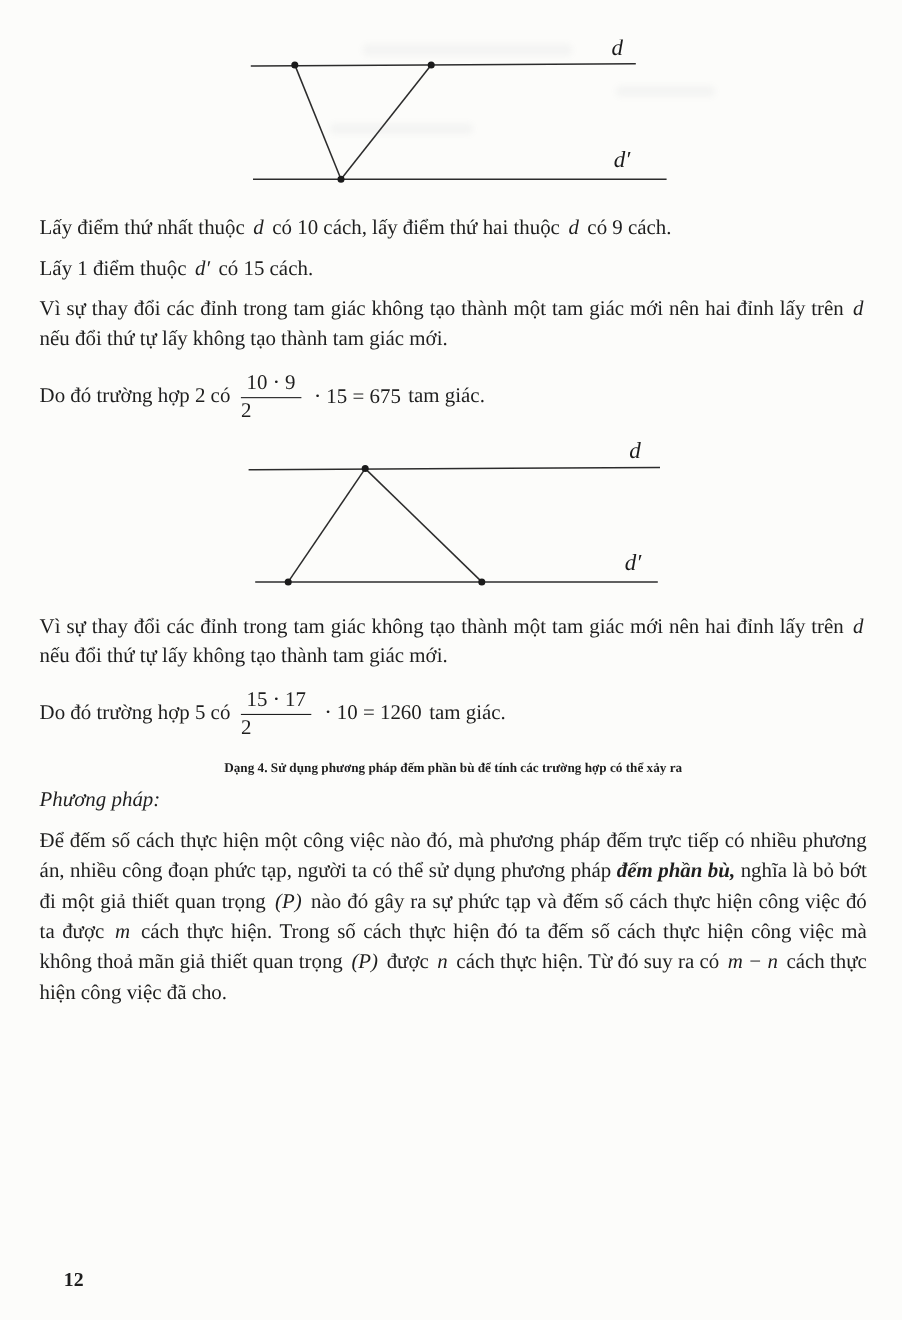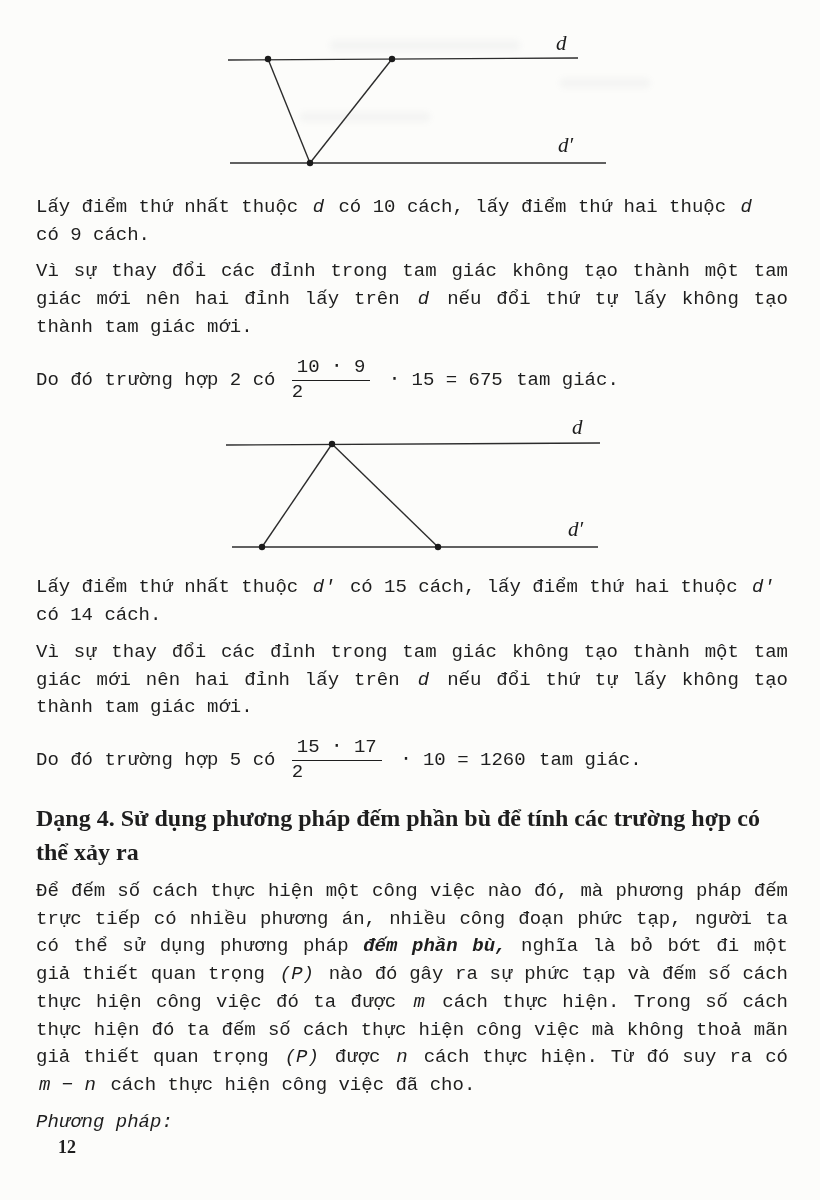--- a/index.html
+++ b/index.html
@@ -17,36 +17,36 @@
   .a2 { top:78px; left:560px; width:90px; height:10px; }
   .a3 { top:112px; left:300px; width:130px; height:10px; }
 
   .diagram { margin:6px 0 16px 184px; width:400px; }
   .diagram-2 { margin:12px 0 14px 184px; }
   .fig-svg { display:block; }
   .fig-svg line { stroke:#2c2c2c; stroke-width:1.4; }
   .fig-svg circle { fill:#1b1b1b; stroke:none; }
   .fig-svg text { font:italic 21px "Liberation Serif","DejaVu Serif",serif; fill:#1b1b1b; }
 
-  .para { margin:9px 0;font-family:Liberation Mono, monospace; }
+  .para { margin:9px 0; }
   .justify { text-align:justify; }
   .mvar { font-style:italic; padding:0 3px; }
   .mexpr { padding:0 2px; }
 
   .frac { display:inline-block; text-align:left; vertical-align:middle; margin:2px 5px; line-height:1.15; }
   .frac .num { display:block; border-bottom:1.5px solid #1e1e1e; padding:0 5px 1px; }
   .frac .den { display:block; padding-top:1px; }
   .eq-para { margin:13px 0; }
 
   .case-intro { font-style:italic; margin:15px 0 8px; }
-  .heading { font-weight:bold; font-size:24px; line-height:1.42; margin:15px 0 6px; }
+  .heading { font-weight:bold; font-size:12px; line-height:1.42; margin:15px 0 6px;text-align:center; }
   .method-label { font-style:italic; margin:7px 0 5px; }
   .emph { font-weight:bold; font-style:italic; }
 
-  .page-number { position:absolute; left:58px; bottom:40px; font-weight:bold; font-size:18px; }
+  .page-number { position:absolute; left:58px; bottom:24px; font-weight:bold; font-size:18px; }
 </style>
 </head>
 <body>
 
 <div class="page">
 
   <div class="artifact a1"></div>
   <div class="artifact a2"></div>
   <div class="artifact a3"></div>
 
@@ -65,20 +65,25 @@
   </figure>
 
   <p class="para">
     <span>Lấy điểm thứ nhất thuộc</span>
     <span class="mvar">d</span>
     <span>có 10 cách, lấy điểm thứ hai thuộc</span>
     <span class="mvar">d</span>
     <span>có 9 cách.</span>
   </p>
 
+  <p class="para">
+    <span>Lấy 1 điểm thuộc</span>
+    <span class="mvar">d′</span>
+    <span>có 15 cách.</span>
+  </p>
 
   <p class="para justify">
     <span>Vì sự thay đổi các đỉnh trong tam giác không tạo thành một tam giác mới nên hai đỉnh lấy trên</span>
     <span class="mvar">d</span>
     <span>nếu đổi thứ tự lấy không tạo thành tam giác mới.</span>
   </p>
 
   <p class="para eq-para">
     <span>Do đó trường hợp 2 có</span>
     <span class="frac"><span class="num">10 ⋅ 9</span><span class="den">2</span></span>
@@ -94,58 +99,51 @@
       <line x1="12" y1="129" x2="378" y2="129"></line>
       <text x="348" y="118">d′</text>
       <line x1="112" y1="26" x2="42" y2="129"></line>
       <line x1="112" y1="26" x2="218" y2="129"></line>
       <circle cx="112" cy="26" r="3.2"></circle>
       <circle cx="42" cy="129" r="3.2"></circle>
       <circle cx="218" cy="129" r="3.2"></circle>
     </svg>
   </figure>
 
-  <p class="para">
-    <span>Lấy điểm thứ nhất thuộc</span>
-    <span class="mvar">d′</span>
-    <span>có 15 cách, lấy điểm thứ hai thuộc</span>
-    <span class="mvar">d′</span>
-    <span>có 14 cách.</span>
-  </p>
 
 
   <p class="para justify">
     <span>Vì sự thay đổi các đỉnh trong tam giác không tạo thành một tam giác mới nên hai đỉnh lấy trên</span>
     <span class="mvar">d</span>
     <span>nếu đổi thứ tự lấy không tạo thành tam giác mới.</span>
   </p>
 
   <p class="para eq-para">
     <span>Do đó trường hợp 5 có</span>
     <span class="frac"><span class="num">15 ⋅ 17</span><span class="den">2</span></span>
     <span class="mexpr">⋅ 10 = 1260</span>
     <span>tam giác.</span>
   </p>
 
 
   <h2 class="heading">Dạng 4. Sử dụng phương pháp đếm phần bù để tính các trường hợp có thể xảy ra</h2>
 
+  <p class="para method-label">Phương pháp:</p>
+
   <p class="para justify">
     <span>Để đếm số cách thực hiện một công việc nào đó, mà phương pháp đếm trực tiếp có nhiều phương án, nhiều công đoạn phức tạp, người ta có thể sử dụng phương pháp</span>
     <span class="emph">đếm phần bù,</span>
     <span>nghĩa là bỏ bớt đi một giả thiết quan trọng</span>
     <span class="mvar">(P)</span>
     <span>nào đó gây ra sự phức tạp và đếm số cách thực hiện công việc đó ta được</span>
     <span class="mvar">m</span>
     <span>cách thực hiện. Trong số cách thực hiện đó ta đếm số cách thực hiện công việc mà không thoả mãn giả thiết quan trọng</span>
     <span class="mvar">(P)</span>
     <span>được</span>
     <span class="mvar">n</span>
     <span>cách thực hiện. Từ đó suy ra có</span>
     <span class="mvar">m − n</span>
     <span>cách thực hiện công việc đã cho.</span>
   </p>
 
-  <p class="para method-label">Phương pháp:</p>
-
   <div class="page-number">12</div>
 
 </div>
 
 </body></html>

